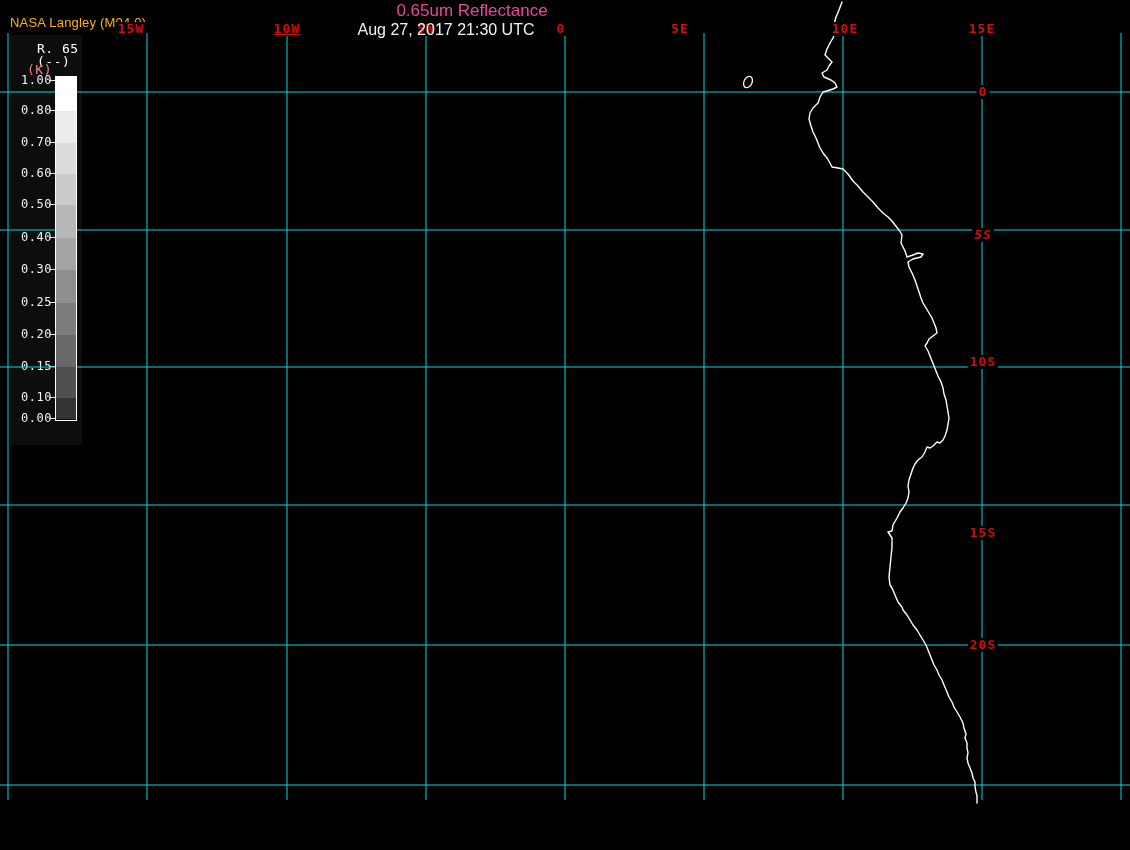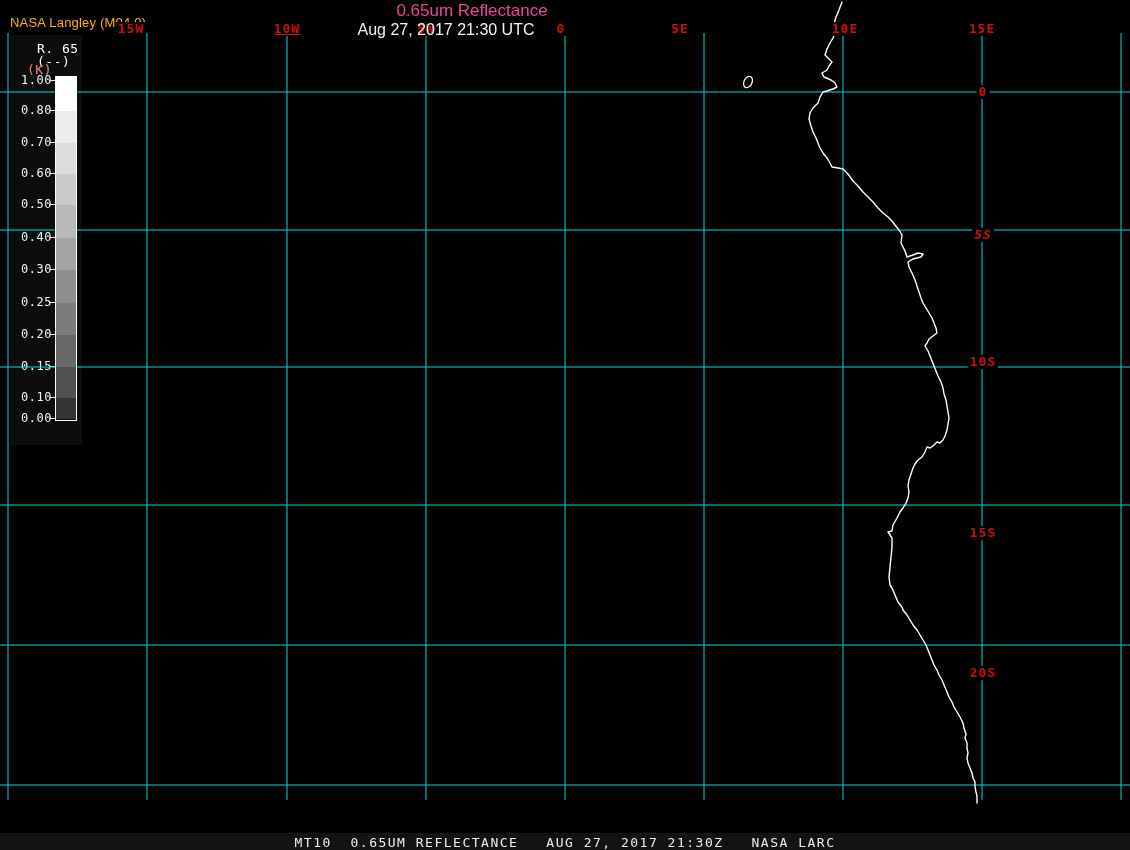--- a/index.html
+++ b/index.html
@@ -147,23 +147,20 @@
       <div class="lon-label" style="left: 561px;">0</div>
       <div class="lon-label" style="left: 680px;">5E</div>
       <div class="lon-label" style="left: 845px;">10E</div>
       <div class="lon-label" style="left: 982px; text-align: right;">15E</div>
     </div>
   <div id="lat-labels">
       <div class="lat-label" style="top: 92px;">0</div>
       <div class="lat-label" style="top: 235px; font-style: italic;">5S</div>
       <div class="lat-label" style="top: 362px;">10S</div>
       <div class="lat-label" style="top: 505px; margin-top: 28px;">15S</div>
-      <div class="lat-label" style="top: 673px;">20S</div>
+      <div class="lat-label" style="top: 645px;">20S</div>
     </div>
 
   <div id="main-title">0.65um Reflectance</div>
   <div id="sub-title">Aug 27, 2017 21:30 UTC</div>
 
-  <div id="footer-bar">
-    <span id="footer-text">MT10  0.65UM REFLECTANCE   AUG 27, 2017 21:30Z   NASA LARC</span>
-  </div>
 
 </div>
 
 </body></html>

